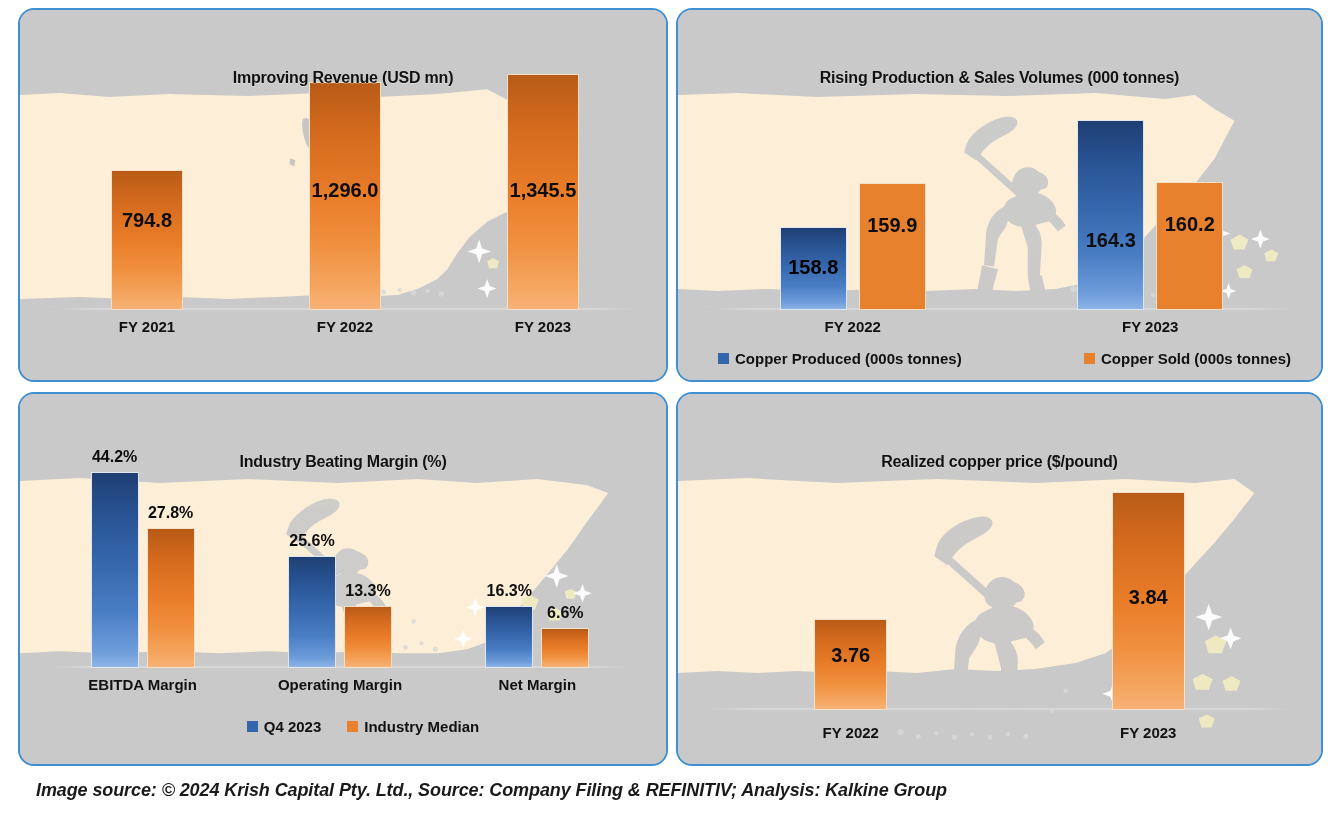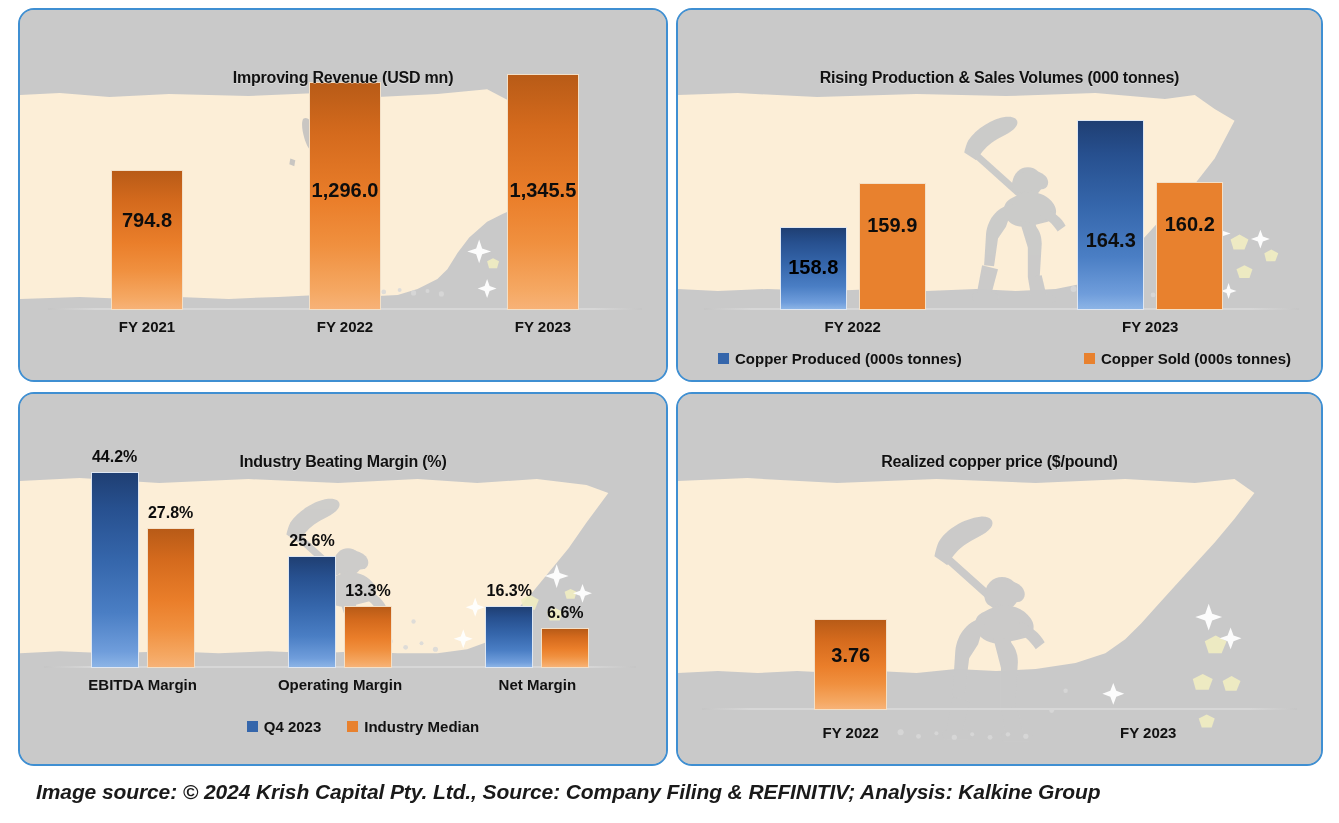--- a/index.html
+++ b/index.html
@@ -92,21 +92,21 @@
   }
   .legend-item{display:flex;align-items:center;white-space:nowrap;}
   .legend-swatch{
     width:11px;height:11px;margin-right:6px;display:inline-block;
   }
   .legend-label{
     font-size:15px;font-weight:bold;color:#111;
   }
   .footer{
     position:absolute;left:36px;top:780px;
-    font-size:21px;font-style:italic;font-weight:bold;color:#1a1a1a;
+    font-size:18px;font-style:italic;font-weight:bold;color:#1a1a1a;
     letter-spacing:-0.1px;
     white-space:nowrap;
   }
 </style>
 </head>
 <body>
 
 <div class="grid">
 
   <div class="panel" id="panel-revenue">
@@ -402,20 +402,25 @@
 
     <div class="plot" style="left:24px;right:24px;top:66px;height:250px;">
       <div class="axisline"></div>
 
       <div class="group" style="left:0%;width:50%;">
         <div class="bar orange-grad" style="width:73px;height:91px;">
           <span class="bar-label-in" style="top:24px;">3.76</span>
         </div>
       </div>
 
+      <div class="group" style="left:50%;width:50%;">
+        <div class="bar orange-grad" style="width:73px;height:218px;">
+          <span class="bar-label-in" style="top:93px;">3.84</span>
+        </div>
+      </div>
     </div>
 
     <div class="cat-row" style="left:24px;right:24px;top:330px;">
       <div class="cat">FY 2022</div>
       <div class="cat">FY  2023</div>
     </div>
   </div>
 
 </div>
 

